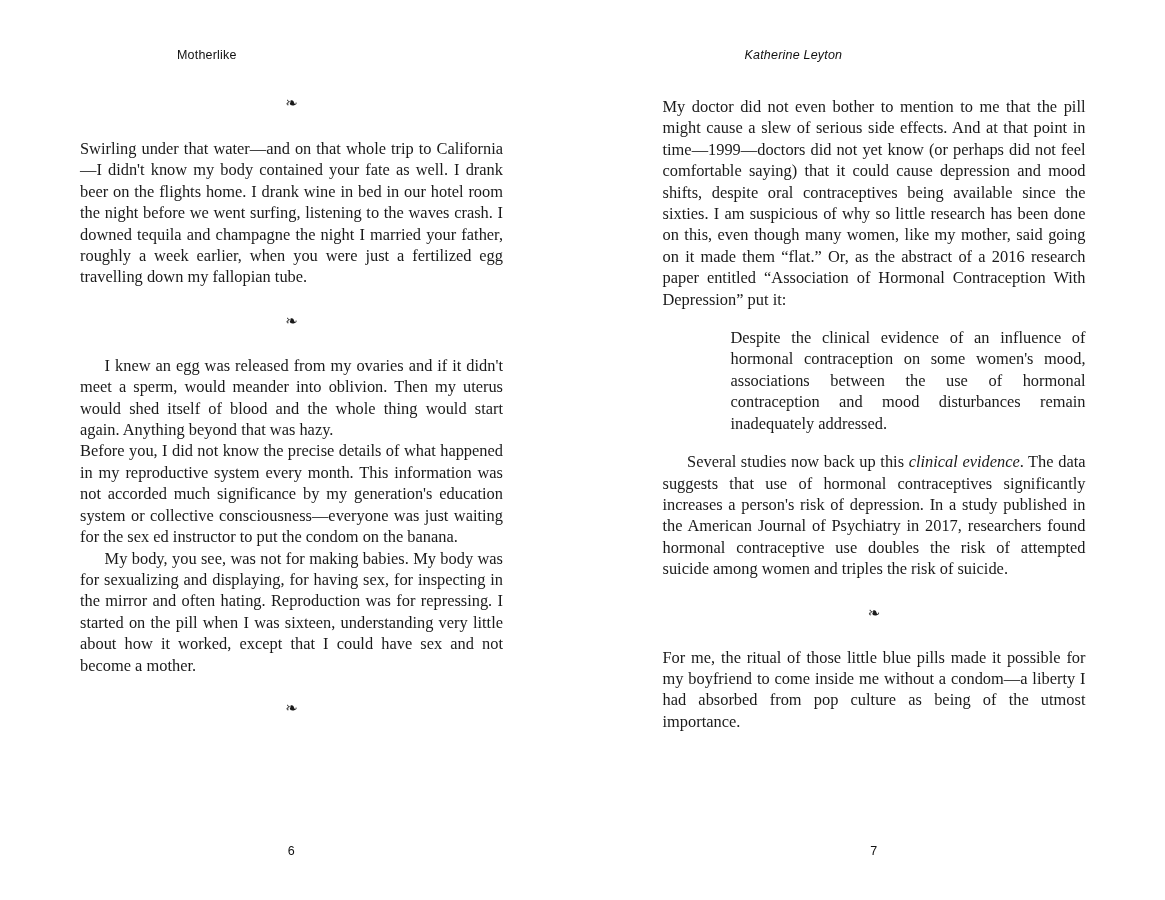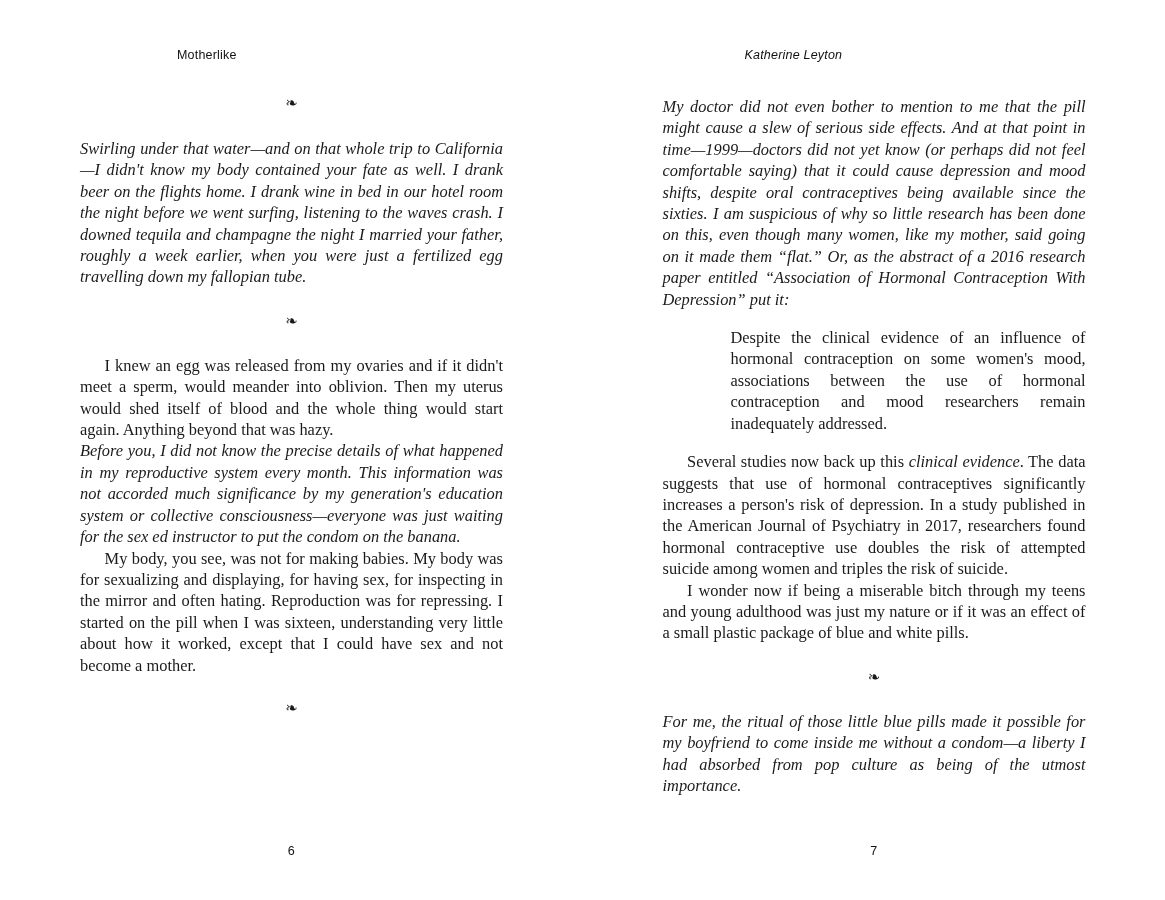--- a/index.html
+++ b/index.html
@@ -51,21 +51,21 @@
   p.para {
     font-size: 16.4px;
     line-height: 21.4px;
     text-align: justify;
     text-justify: inter-word;
     margin: 0;
     hyphens: auto;
     -webkit-hyphens: auto;
   }
   p.para.indent { text-indent: 1.5em; }
-  p.para.first { text-indent: 0; font-style: italic; }
+  p.para.first { text-indent: 0; }
 
   .blockquote {
     margin: 17px 0 17px 0;
     padding-left: 68px;
     font-size: 16.4px;
     line-height: 21.4px;
     text-align: justify;
   }
   .blockquote p { margin: 0; text-indent: 0; }
 
@@ -122,26 +122,25 @@
     <div class="folio">6</div>
   </div>
 
   <div class="page page-right">
     <div class="running-head">Katherine Leyton</div>
 
     <div class="body-col">
       <p class="para first" style="margin-top:14px">My doctor did not even bother to mention to me that the pill might cause a slew of serious side effects. And at that point in time—1999—doctors did not yet know (or perhaps did not feel comfortable saying) that it could cause depression and mood shifts, despite oral contraceptives being available since the sixties. I am suspicious of why so little research has been done on this, even though many women, like my mother, said going on it made them “flat.” Or, as the abstract of a 2016 research paper entitled “Association of Hormonal Contraception With Depression” put it:</p>
 
       <div class="blockquote">
-        <p>Despite the clinical evidence of an influence of hormonal contraception on some women's mood, associations between the use of hormonal contraception and mood researchers remain inadequately addressed.</p>
+        <p>Despite the clinical evidence of an influence of hormonal contraception on some women's mood, associations between the use of hormonal contraception and mood disturbances remain inadequately addressed.</p>
       </div>
 
       <p class="para indent"><span>Several studies now back up this </span><em>clinical evidence</em><span>. The data suggests that use of hormonal contraceptives significantly increases a person's risk of depression. In a study published in the American Journal of Psychiatry in 2017, researchers found hormonal contraceptive use doubles the risk of attempted suicide among women and triples the risk of suicide.</span></p>
 
-      <p class="para indent">I wonder now if being a miserable bitch through my teens and young adulthood was just my nature or if it was an effect of a small plastic package of blue and white pills.</p>
 
       <div class="sp-2"></div>
       <div class="ornament">❧</div>
       <div class="sp-2"></div>
 
       <p class="para first">For me, the ritual of those little blue pills made it possible for my boyfriend to come inside me without a condom—a liberty I had absorbed from pop culture as being of the utmost importance.</p>
     </div>
 
     <div class="folio">7</div>
   </div>

